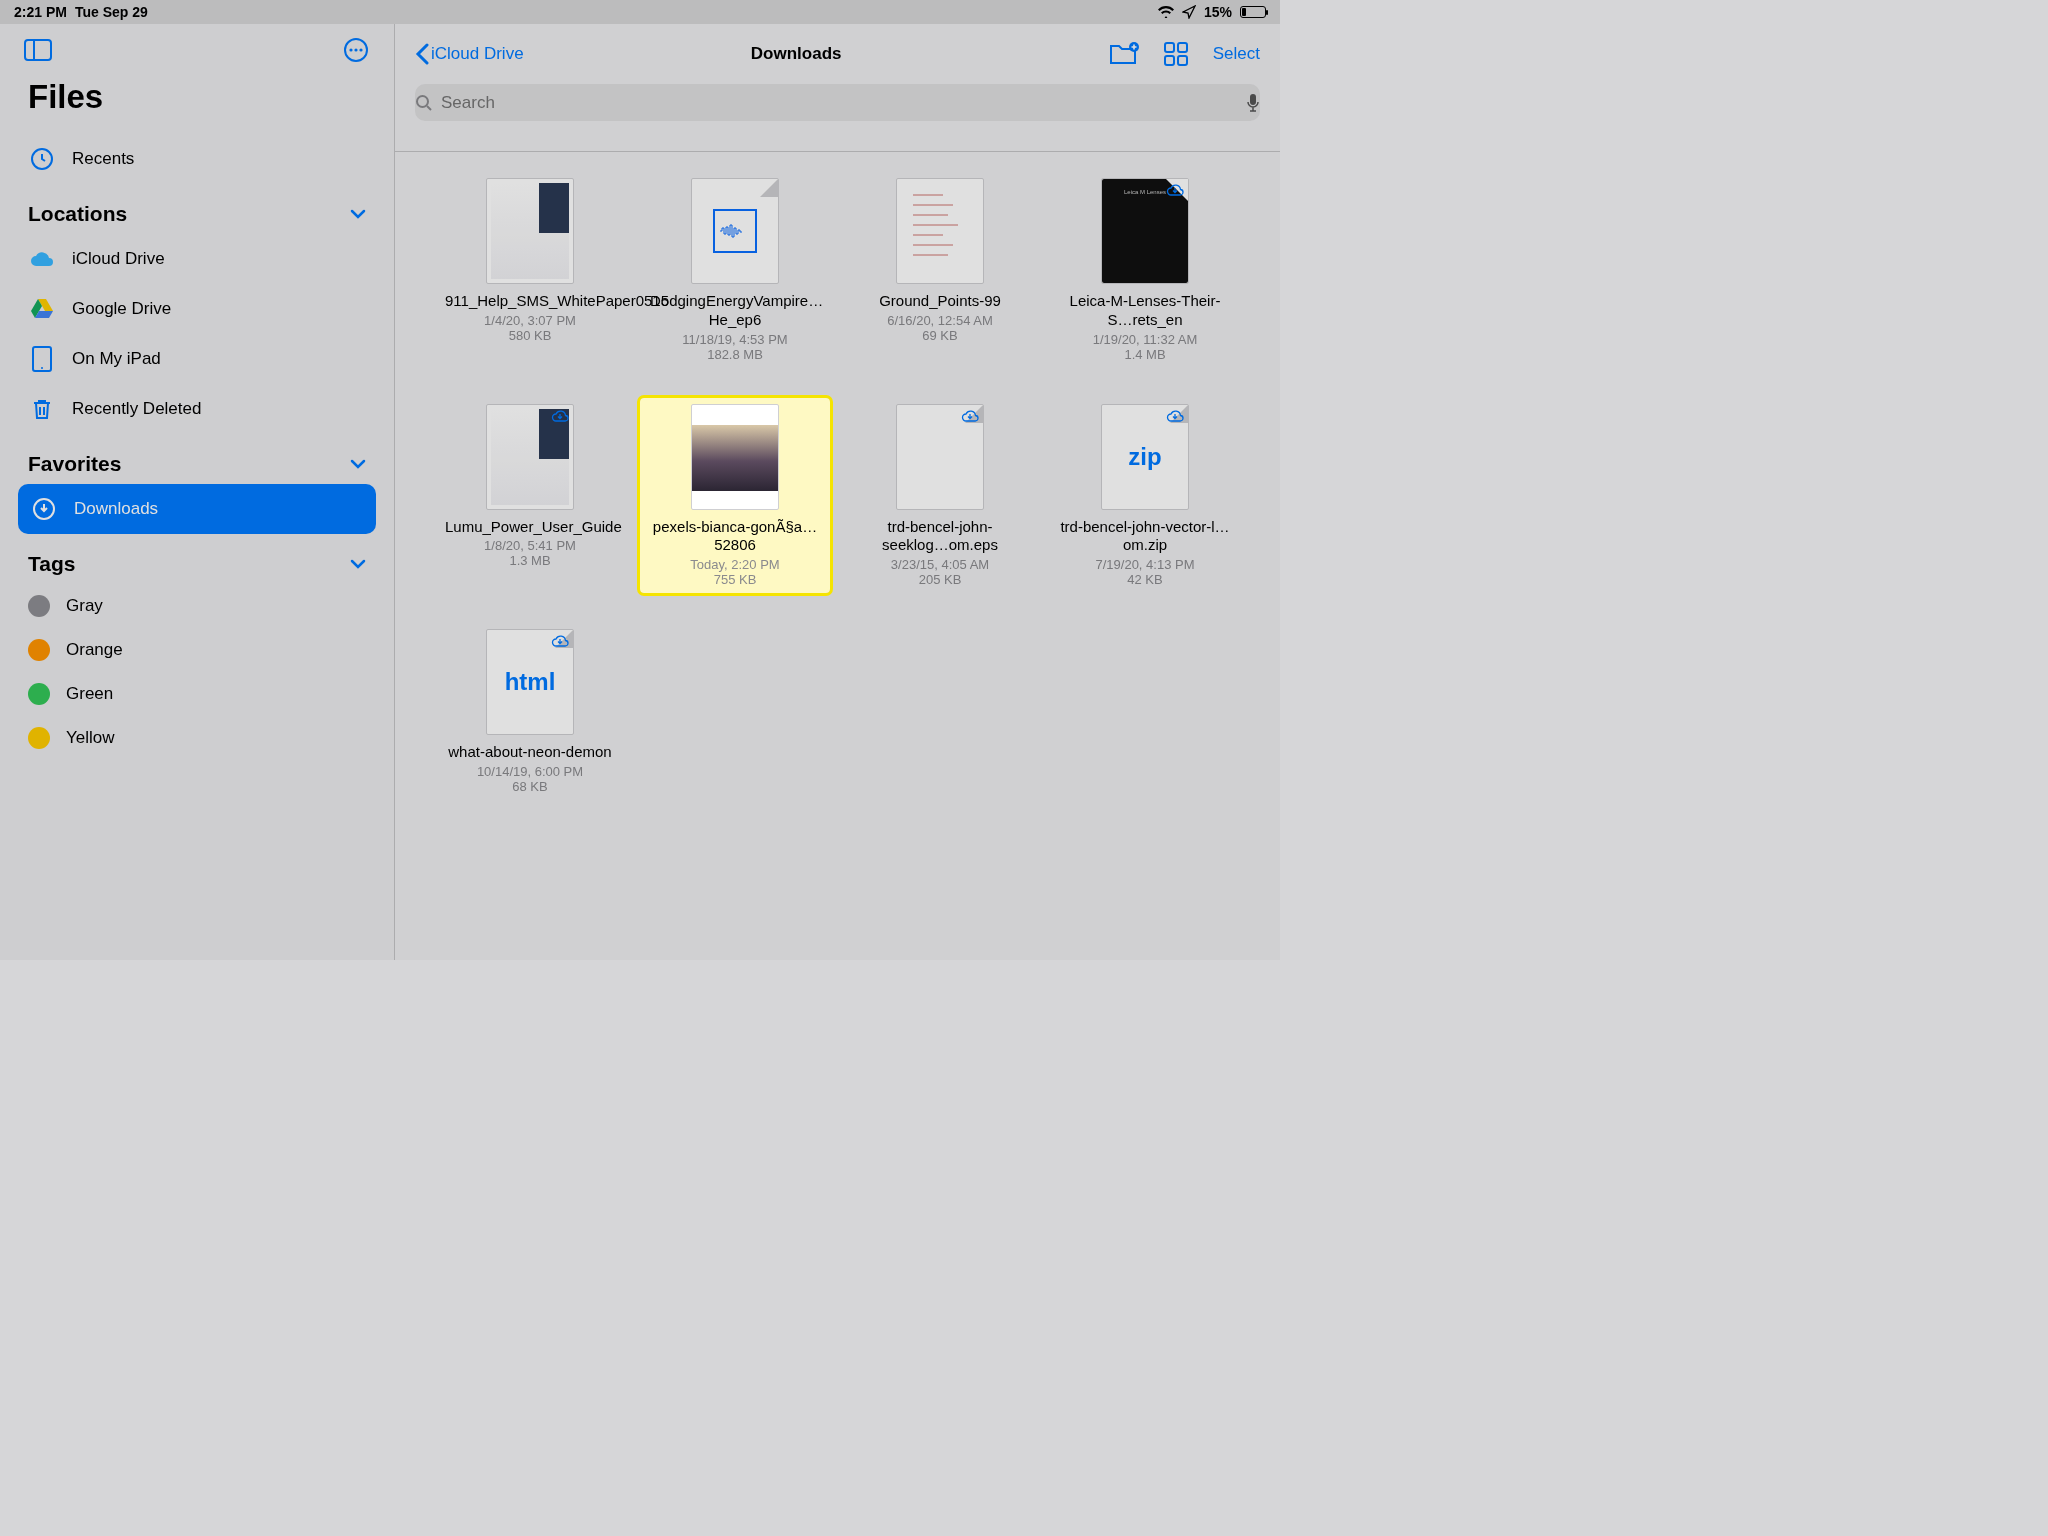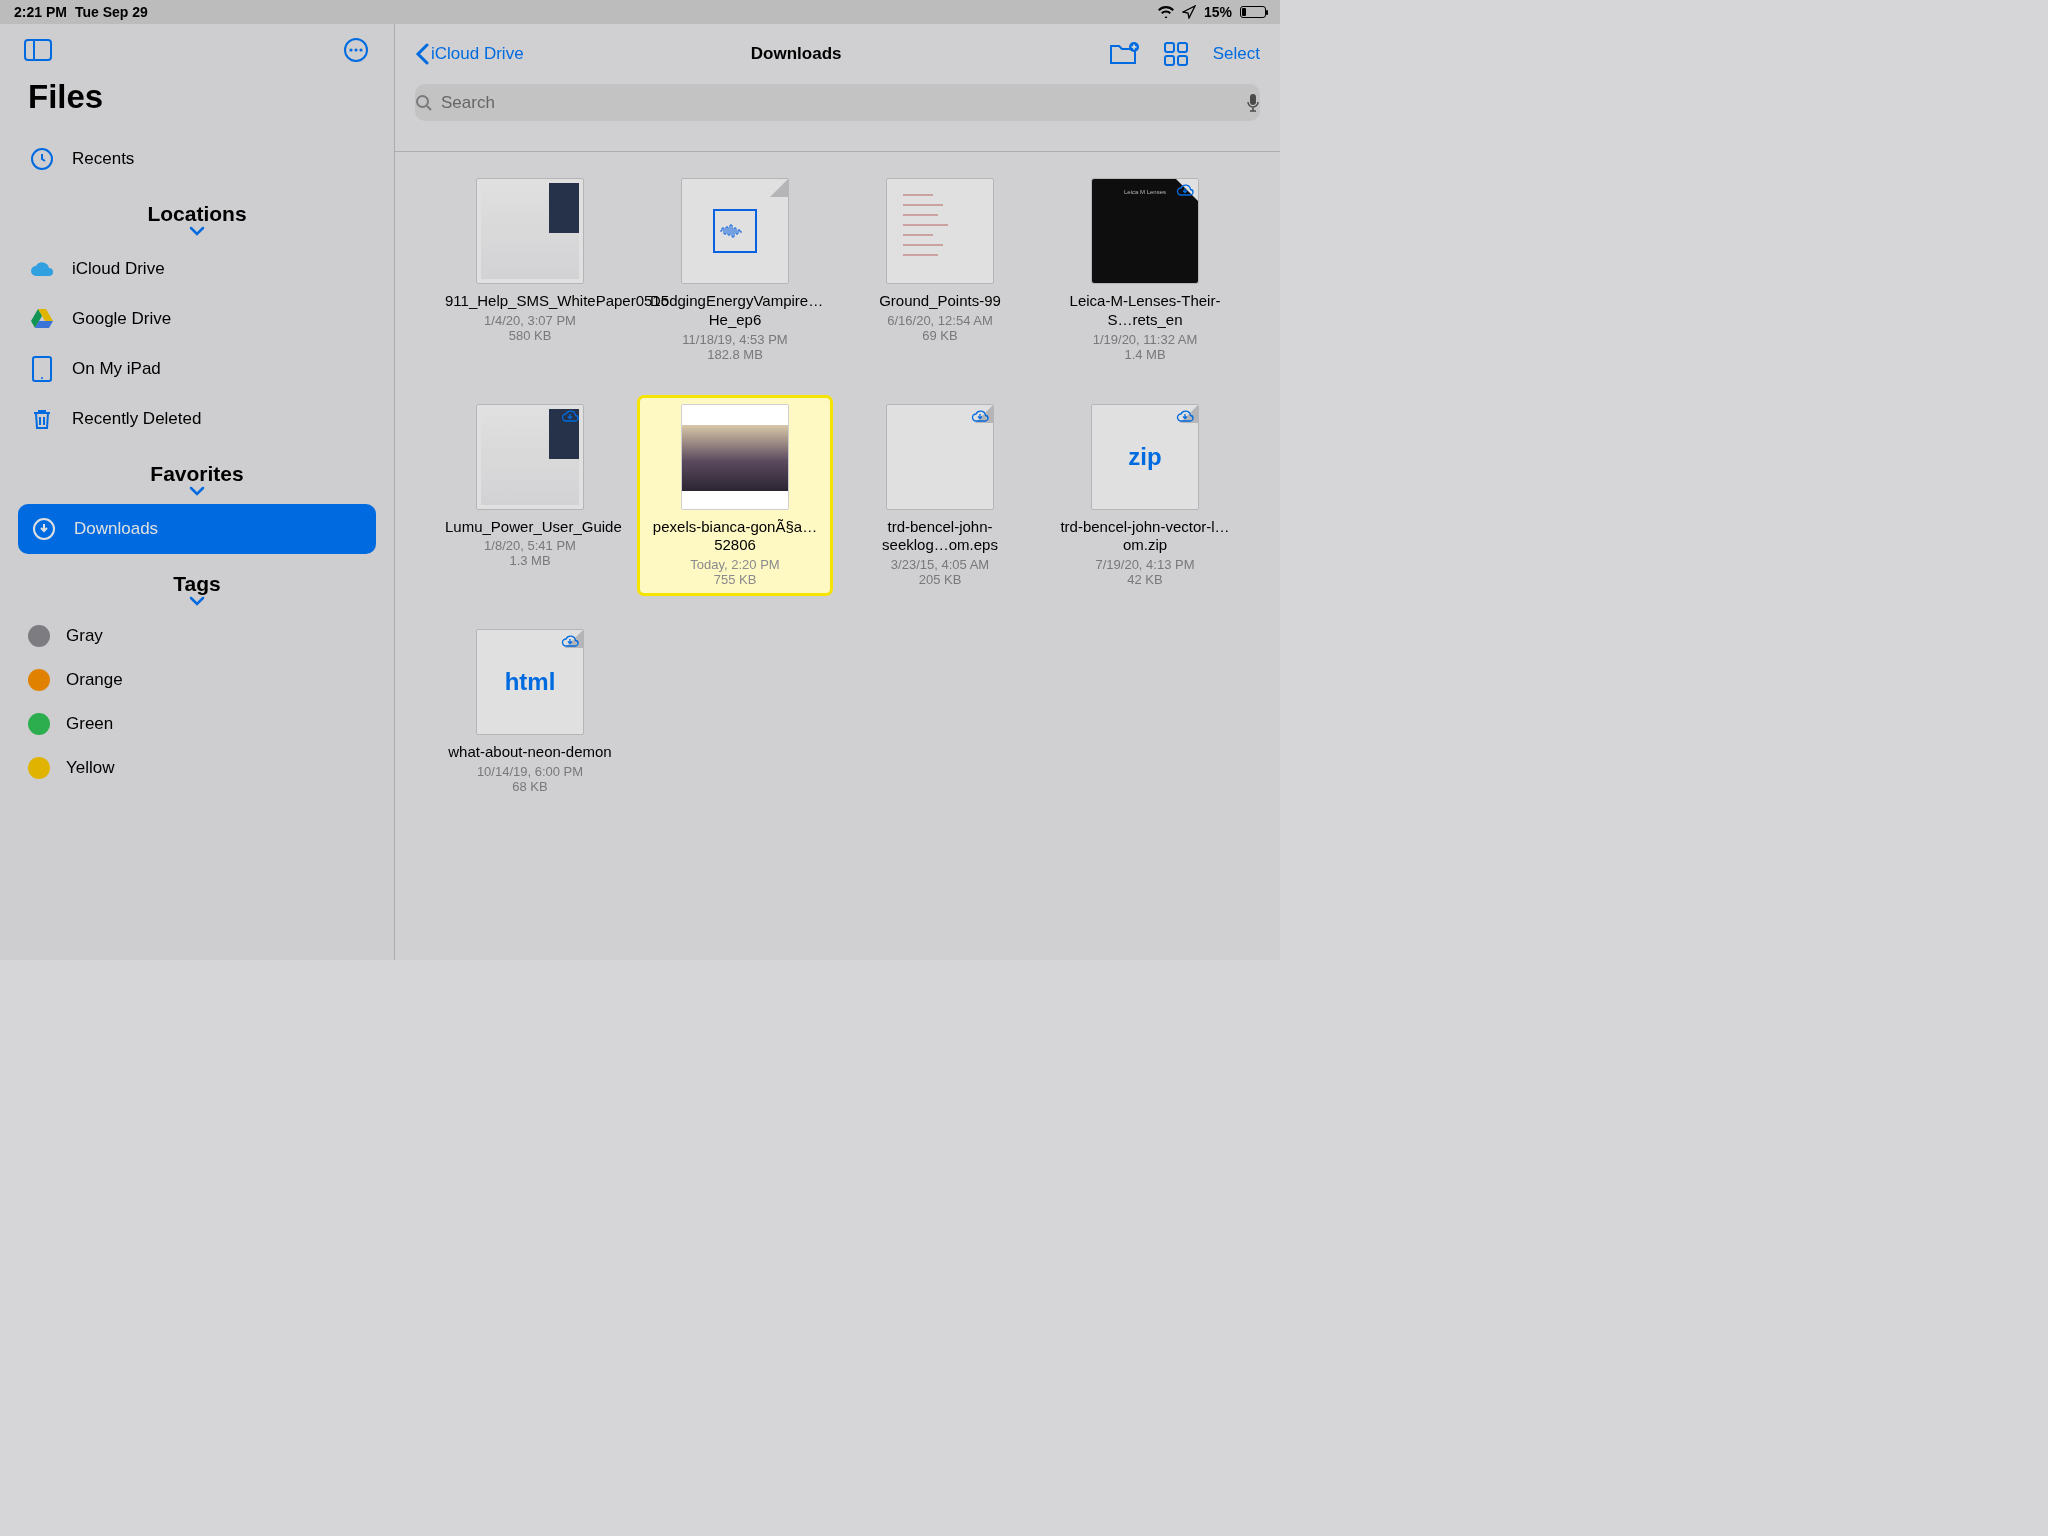--- a/index.html
+++ b/index.html
@@ -13,40 +13,40 @@
 .battery-shell::after{content:"";position:absolute;right:-3px;top:3px;width:2px;height:5px;background:#000;border-radius:1px;}
 .battery-fill{position:absolute;left:1px;top:1px;bottom:1px;width:15%;background:#000;border-radius:1px;}
 
 .app { display:flex; height: calc(100% - 24px); }
 .sidebar { width: 395px; background: #ebebed; border-right: 1px solid #c4c4c7; padding: 12px 0 0 0; overflow-y:auto; }
 .sidebar-top { display:flex; justify-content:space-between; align-items:center; padding: 0 24px 8px; }
 .icon-btn { width:28px; height:28px; display:flex; align-items:center; justify-content:center; }
 .app-title { font-size: 33px; font-weight: 700; padding: 6px 28px 18px; }
 .sb-row { display:flex; align-items:center; gap:16px; padding: 11px 28px; font-size:17px; }
 .sb-row.selected { background:#007aff; color:#fff; border-radius:10px; margin:0 18px; padding:11px 12px; }
-.sb-header { display:flex; justify-content:space-between; align-items:center; padding: 18px 28px 8px; font-size:21px; font-weight:700;flex-direction:column; }
+.sb-header { display:flex; justify-content:space-between; align-items:center; padding: 18px 28px 8px; font-size:21px; font-weight:700; }
 .tag-dot { width:22px; height:22px; border-radius:50%; }
 .sb-ic { width:28px; height:28px; display:flex; align-items:center; justify-content:center; font-size:22px;}
 
 .main { flex:1; display:flex; flex-direction:column; background:#ededef; }
 .main-head { height: 128px; border-bottom:1px solid #c4c4c7; padding: 0 20px; }
 .nav-row { height:60px; display:flex; align-items:center; }
 .back { display:flex; align-items:center; gap:2px; color:#007aff; font-size:17px; }
 .title-center { flex:1; text-align:center; font-size:17px; font-weight:700; padding-right:40px;}
 .nav-actions { display:flex; align-items:center; gap:24px; }
 .nav-actions .txt { color:#007aff; font-size:17px; }
 .search-row { height:44px; }
 .search-box { background:#dedee0; border-radius:10px; height:37px; display:flex; align-items:center; padding:0 0; gap:8px; }
 .search-box input { flex:1; border:none; background:transparent; font-size:17px; outline:none; color:#7d7d80; }
 
 .grid { flex:1; overflow-y:auto; padding: 20px 40px; }
 .grid-wrap { display:grid; grid-template-columns: repeat(4, 190px); justify-content: space-between; row-gap: 30px; }
 .file { display:flex; flex-direction:column; align-items:center; text-align:center; padding:6px; border-radius:4px; }
 .file.selected { background:#fef9c3; outline: 3px solid #f5e400; z-index: 100; position: relative;}
-.thumb { width: 108px; height:106px; border:1px solid #cfcfd2; background:#fff; border-radius:2px; position:relative; display:flex; align-items:center; justify-content:center; margin-bottom:8px; }
+.thumb { width: 88px; height:106px; border:1px solid #cfcfd2; background:#fff; border-radius:2px; position:relative; display:flex; align-items:center; justify-content:center; margin-bottom:8px; }
 .thumb .dog-ear { position:absolute; top:0; right:0; width:18px; height:18px; background:linear-gradient(135deg, #fff 49%, #cfcfd2 51%); }
 .cloud-ic { position:absolute; top:4px; right:4px; color:#007aff; }
 .file-name { font-size:15px; line-height:1.25; max-width:170px; margin-bottom:2px; }
 .file-date, .file-size { font-size:13px; color:#8a8a8e; }
 .thumb-glyph { font-size:24px; font-weight:600; color:#007aff; }
 .thumb-img { width:100%; height:66px; position:absolute; top:20px; left:0; }
 .audio-sq { width:44px; height:44px; border:2px solid #0a6fff; display:flex; align-items:center; justify-content:center; color:#0a6fff; }
 
 svg { display:block; }
 </style>

